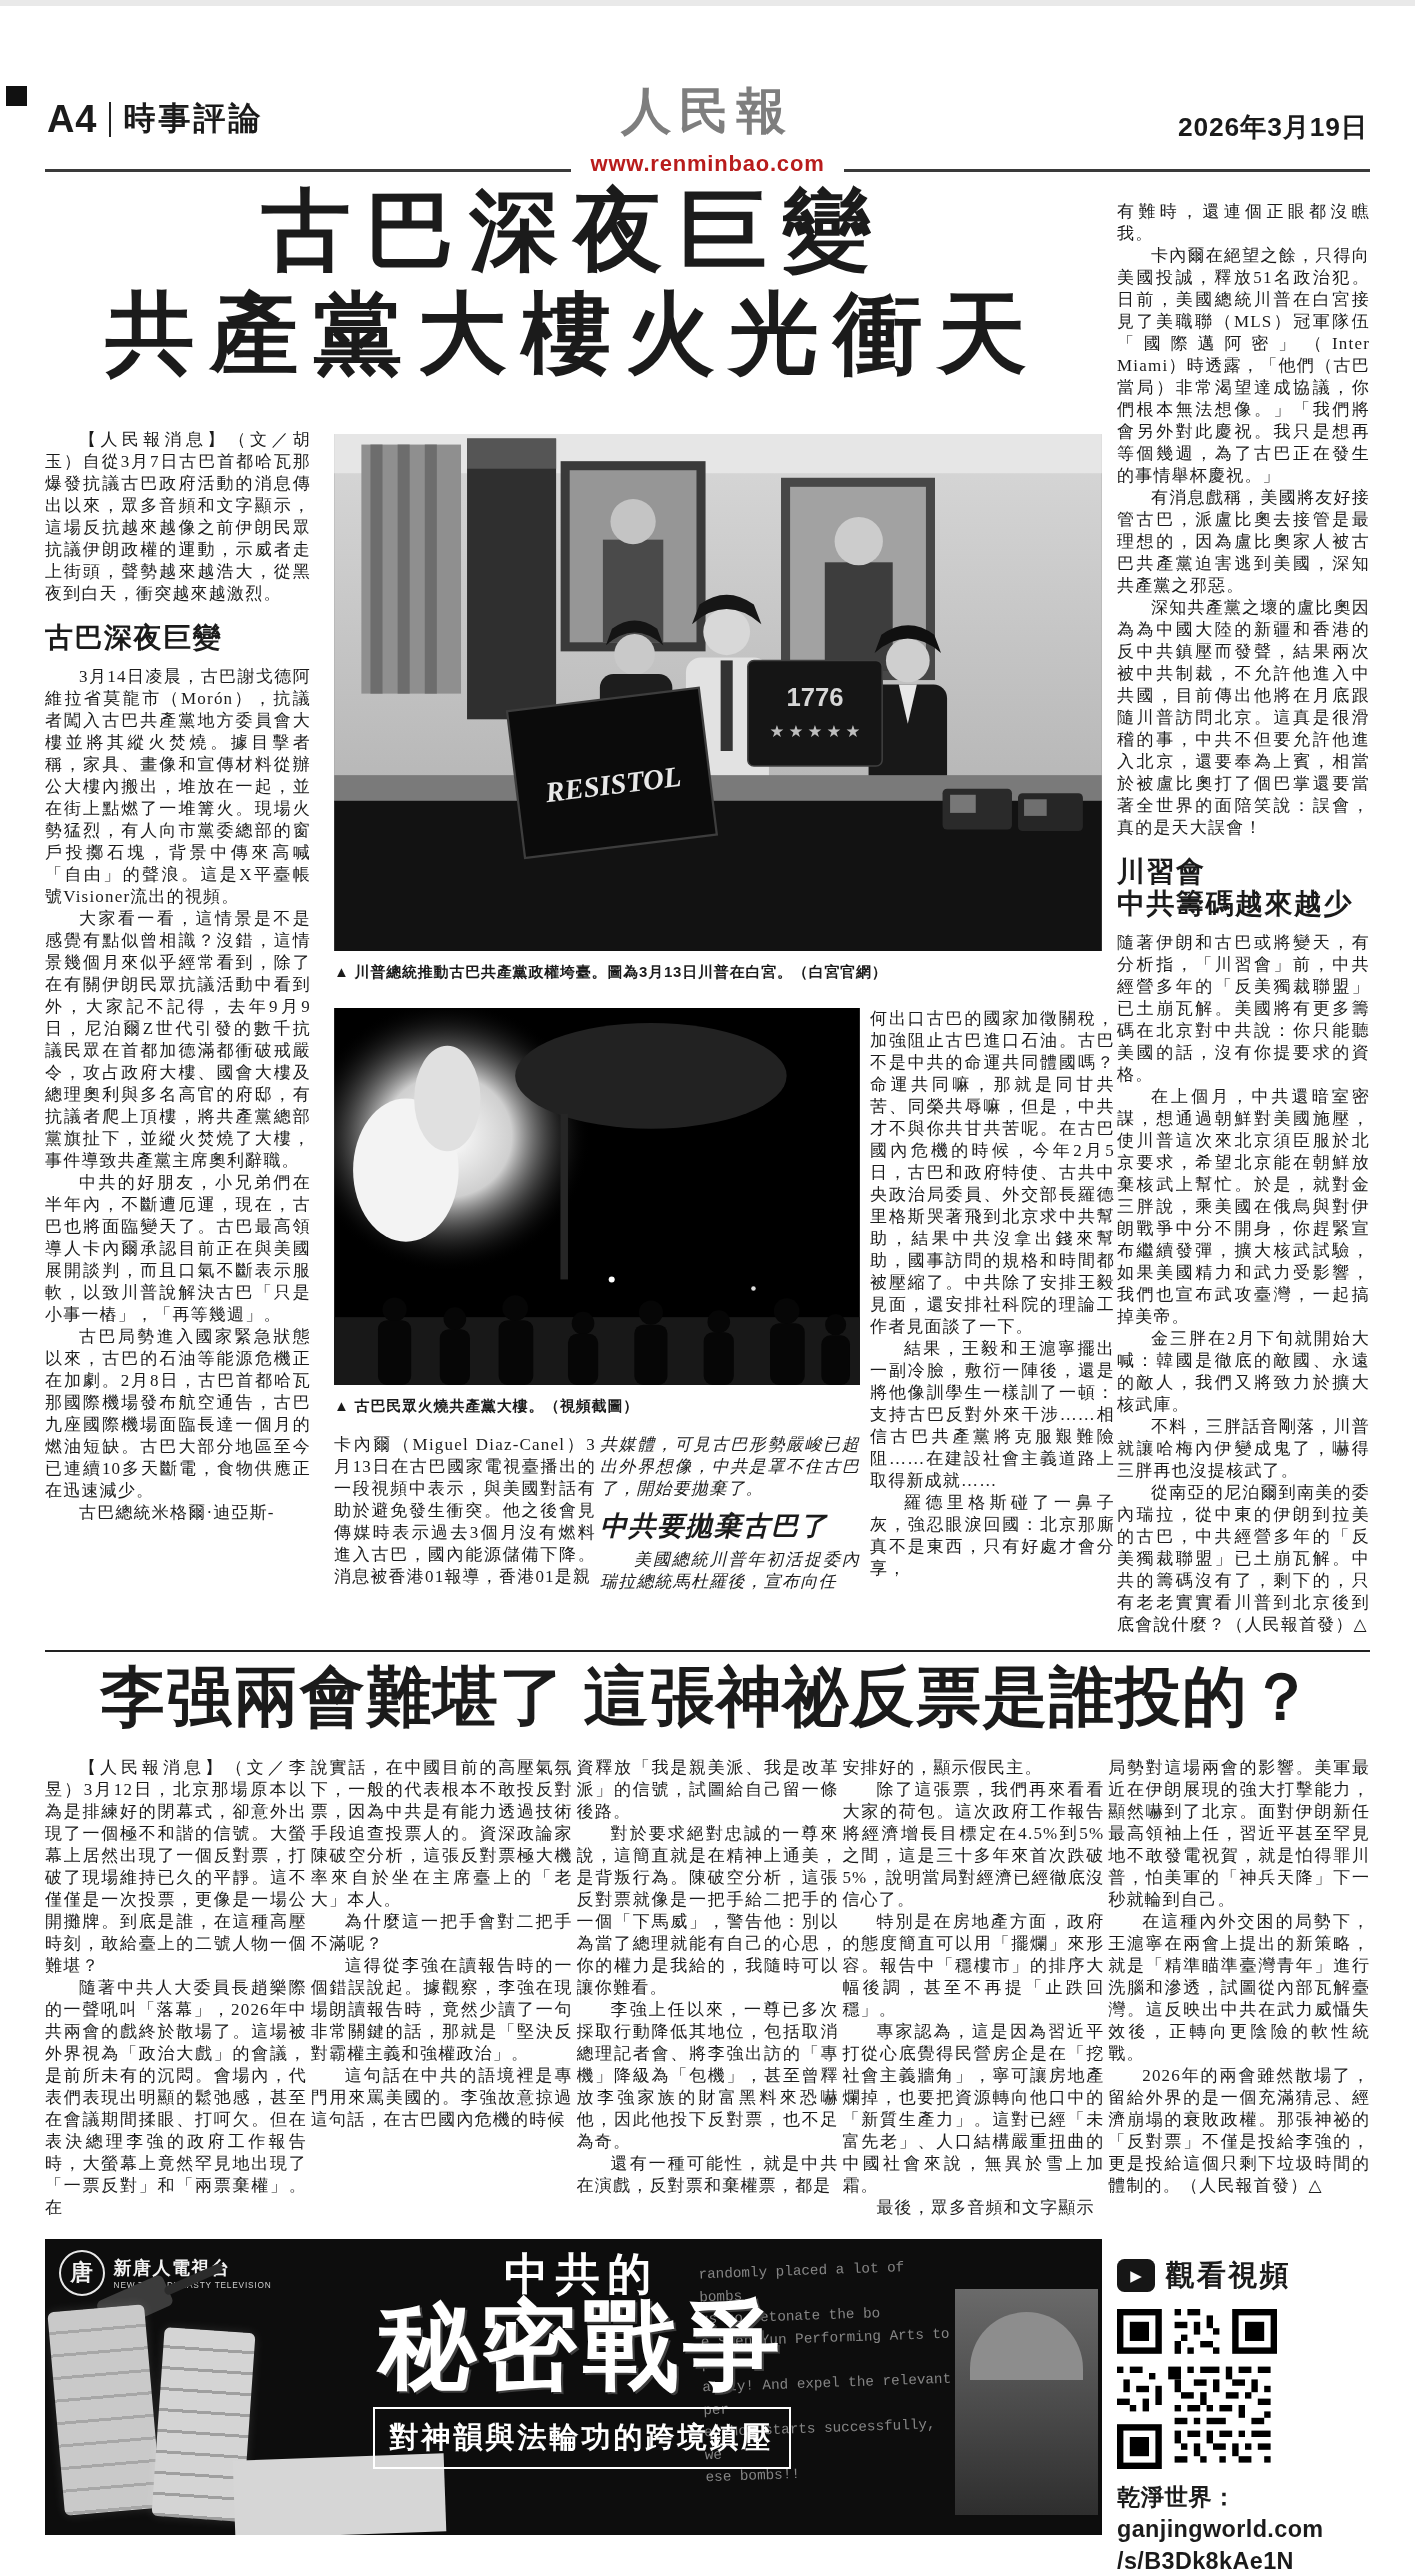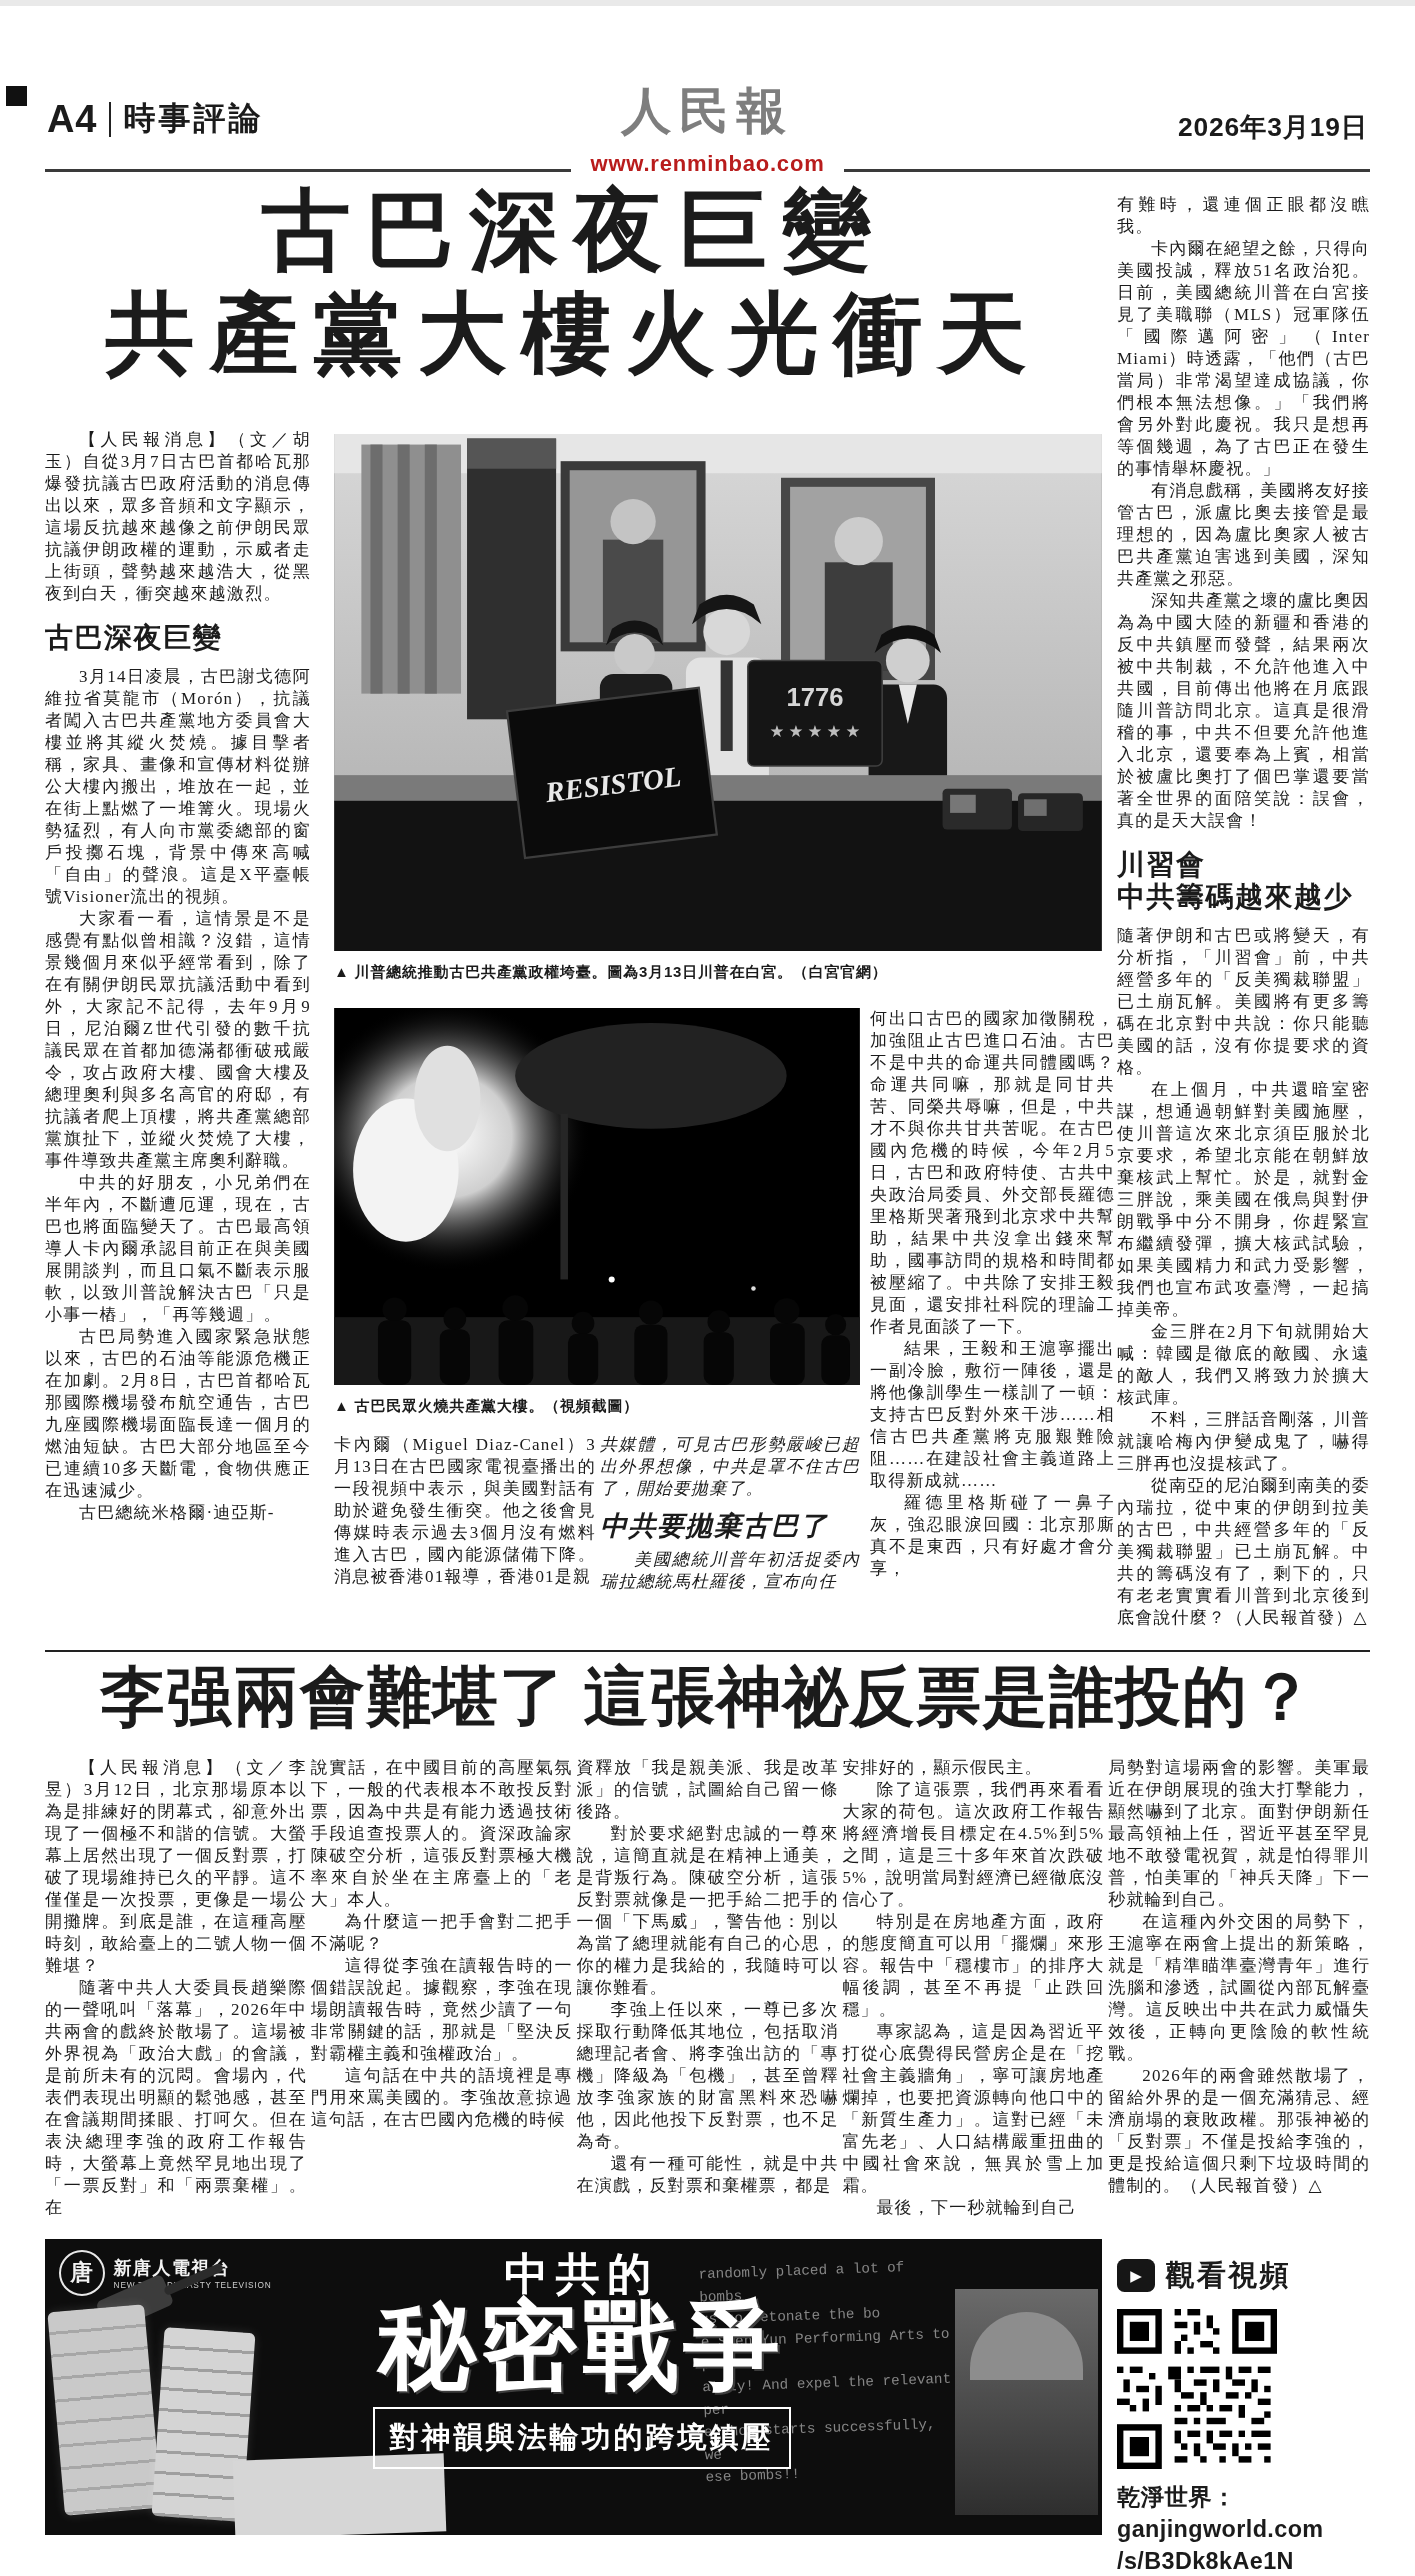--- a/index.html
+++ b/index.html
@@ -37,21 +37,21 @@
   .h1-line{display:block;}
   .c-col1{left:45px;top:249px;width:266px;height:1211px;}
   .fig{position:absolute;margin:0;}
   .fig1{left:334px;top:254px;width:768px;}
   .fig2{left:334px;top:828px;width:526px;}
   .fig svg{display:block;background:#888;}
   .c-mida{left:334px;top:1254px;width:262px;height:208px;}
   .c-midb{left:600px;top:1254px;width:260px;height:208px;font-style:italic;}
   .c-midb .subhead{margin:10.6px 0 7.5px;font-size:27px;}
   .c-col3{left:870px;top:828px;width:245px;height:634px;}
-  .c-colr{left:1117px;top:14px;width:253px;height:1457px;}
+  .c-colr{left:1117px;top:21px;width:253px;height:1457px;}
   .rule2{position:absolute;left:45px;top:1644px;width:1325px;height:2.3px;background:#222;}
   
   .a2{position:absolute;left:45px;top:1657px;width:1325px;}
   .h2{margin:0 0 26px;text-align:center;font-weight:900;font-size:65px;letter-spacing:1.5px;line-height:1.05;}
   .a2cols{display:grid;grid-template-columns:repeat(5,262px);gap:3.8px;}
   .a2col{height:466px;overflow:hidden;}
   
   .adrow{position:absolute;left:45px;top:2233px;width:1325px;height:296px;display:flex;gap:15px;}
   .ad-banner{position:relative;width:1057px;height:296px;background:#0d0d0d;overflow:hidden;flex:none;}
   .ad-logo{position:absolute;left:13.6px;top:10.6px;display:flex;align-items:center;gap:9px;color:#f2f2f2;}
@@ -303,21 +303,21 @@
             <p class="para">還有一種可能性，就是中共在演戲，反對票和棄權票，都是</p>
           </div>
       </div>
       <div class="a2col bodytext no-ind">
         <div>
 
         <p class="para">安排好的，顯示假民主。</p>
             <p class="para">除了這張票，我們再來看看大家的荷包。這次政府工作報告將經濟增長目標定在4.5%到5%之間，這是三十多年來首次跌破5%，說明當局對經濟已經徹底沒信心了。</p>
             <p class="para">特別是在房地產方面，政府的態度簡直可以用「擺爛」來形容。報告中「穩樓市」的排序大幅後調，甚至不再提「止跌回穩」。</p>
             <p class="para">專家認為，這是因為習近平打從心底覺得民營房企是在「挖社會主義牆角」，寧可讓房地產爛掉，也要把資源轉向他口中的「新質生產力」。這對已經「未富先老」、人口結構嚴重扭曲的中國社會來說，無異於雪上加霜。</p>
-            <p class="para">最後，下一秒就輪到自己</p>
+            <p class="para">最後，眾多音頻和文字顯示</p>
           </div>
       </div>
       <div class="a2col bodytext no-ind">
         <div>
 
         <p class="para">局勢對這場兩會的影響。美軍最近在伊朗展現的強大打擊能力，顯然嚇到了北京。面對伊朗新任最高領袖上任，習近平甚至罕見地不敢發電祝賀，就是怕得罪川普，怕美軍的「神兵天降」下一秒就輪到自己。</p>
             <p class="para">在這種內外交困的局勢下，王滬寧在兩會上提出的新策略，就是「精準瞄準臺灣青年」進行洗腦和滲透，試圖從內部瓦解臺灣。這反映出中共在武力威懾失效後，正轉向更陰險的軟性統戰。</p>
             <p class="para">2026年的兩會雖然散場了，留給外界的是一個充滿猜忌、經濟崩塌的衰敗政權。那張神祕的「反對票」不僅是投給李強的，更是投給這個只剩下垃圾時間的體制的。（人民報首發）△</p>
           </div>
       </div>

